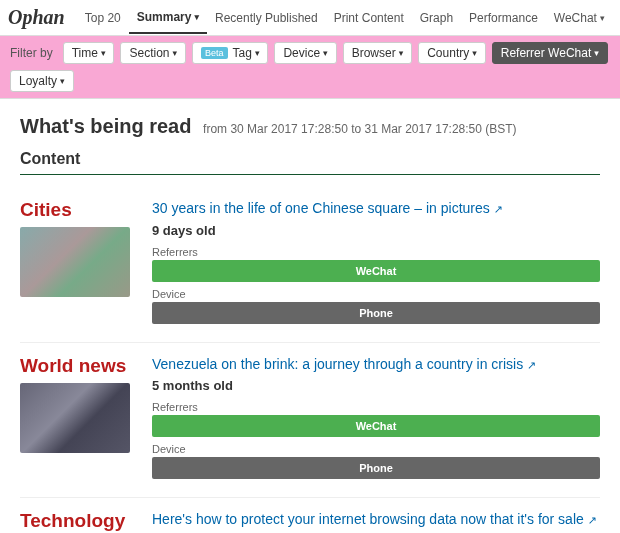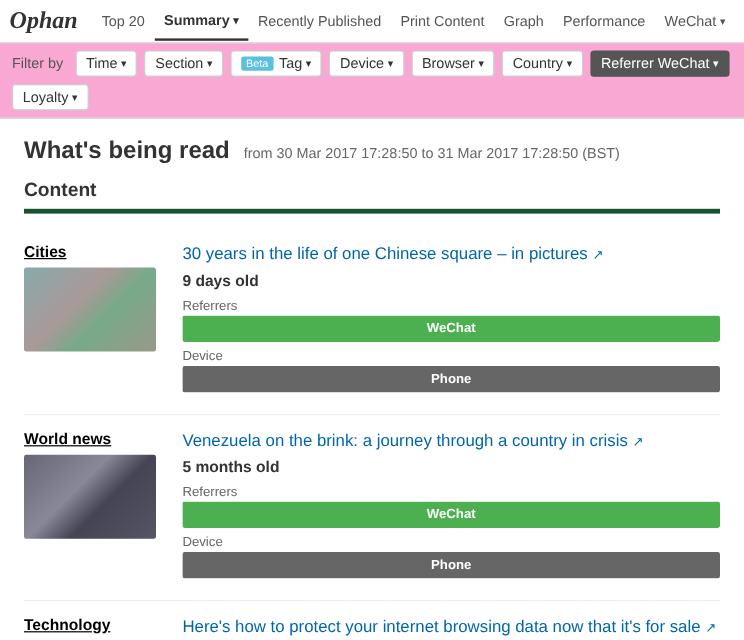--- a/index.html
+++ b/index.html
@@ -76,43 +76,42 @@
     }
 
     
     .main-content {
       padding: 16px 20px;
     }
     .section-header {
       font-size: 16px;
       font-weight: bold;
       color: #333;
-      border-bottom: 4px solid #14532d;
+      border-bottom: 1px solid #14532d;
       padding-bottom: 6px;
       margin-bottom: 12px;
       margin-top: 12px;
     }
 
     
     .content-item {
       display: flex;
       border-bottom: 1px solid #eee;
       padding: 12px 0;
       gap: 12px;
     }
     .item-left {
       width: 120px;
       flex-shrink: 0;
     }
     .item-category {
-      font-size: 13px;
-      font-weight: bold;
-      color: #000000;
+      font-size: 19px;
+      font-weight: bold;
+      color: #b91c1c;
       margin-bottom: 6px;
-      text-decoration: underline;
     }
     .item-thumbnail {
       width: 110px;
       height: 70px;
       background: #ccc;
       border-radius: 2px;
       overflow: hidden;
       position: relative;
     }
     .thumb-cities {

